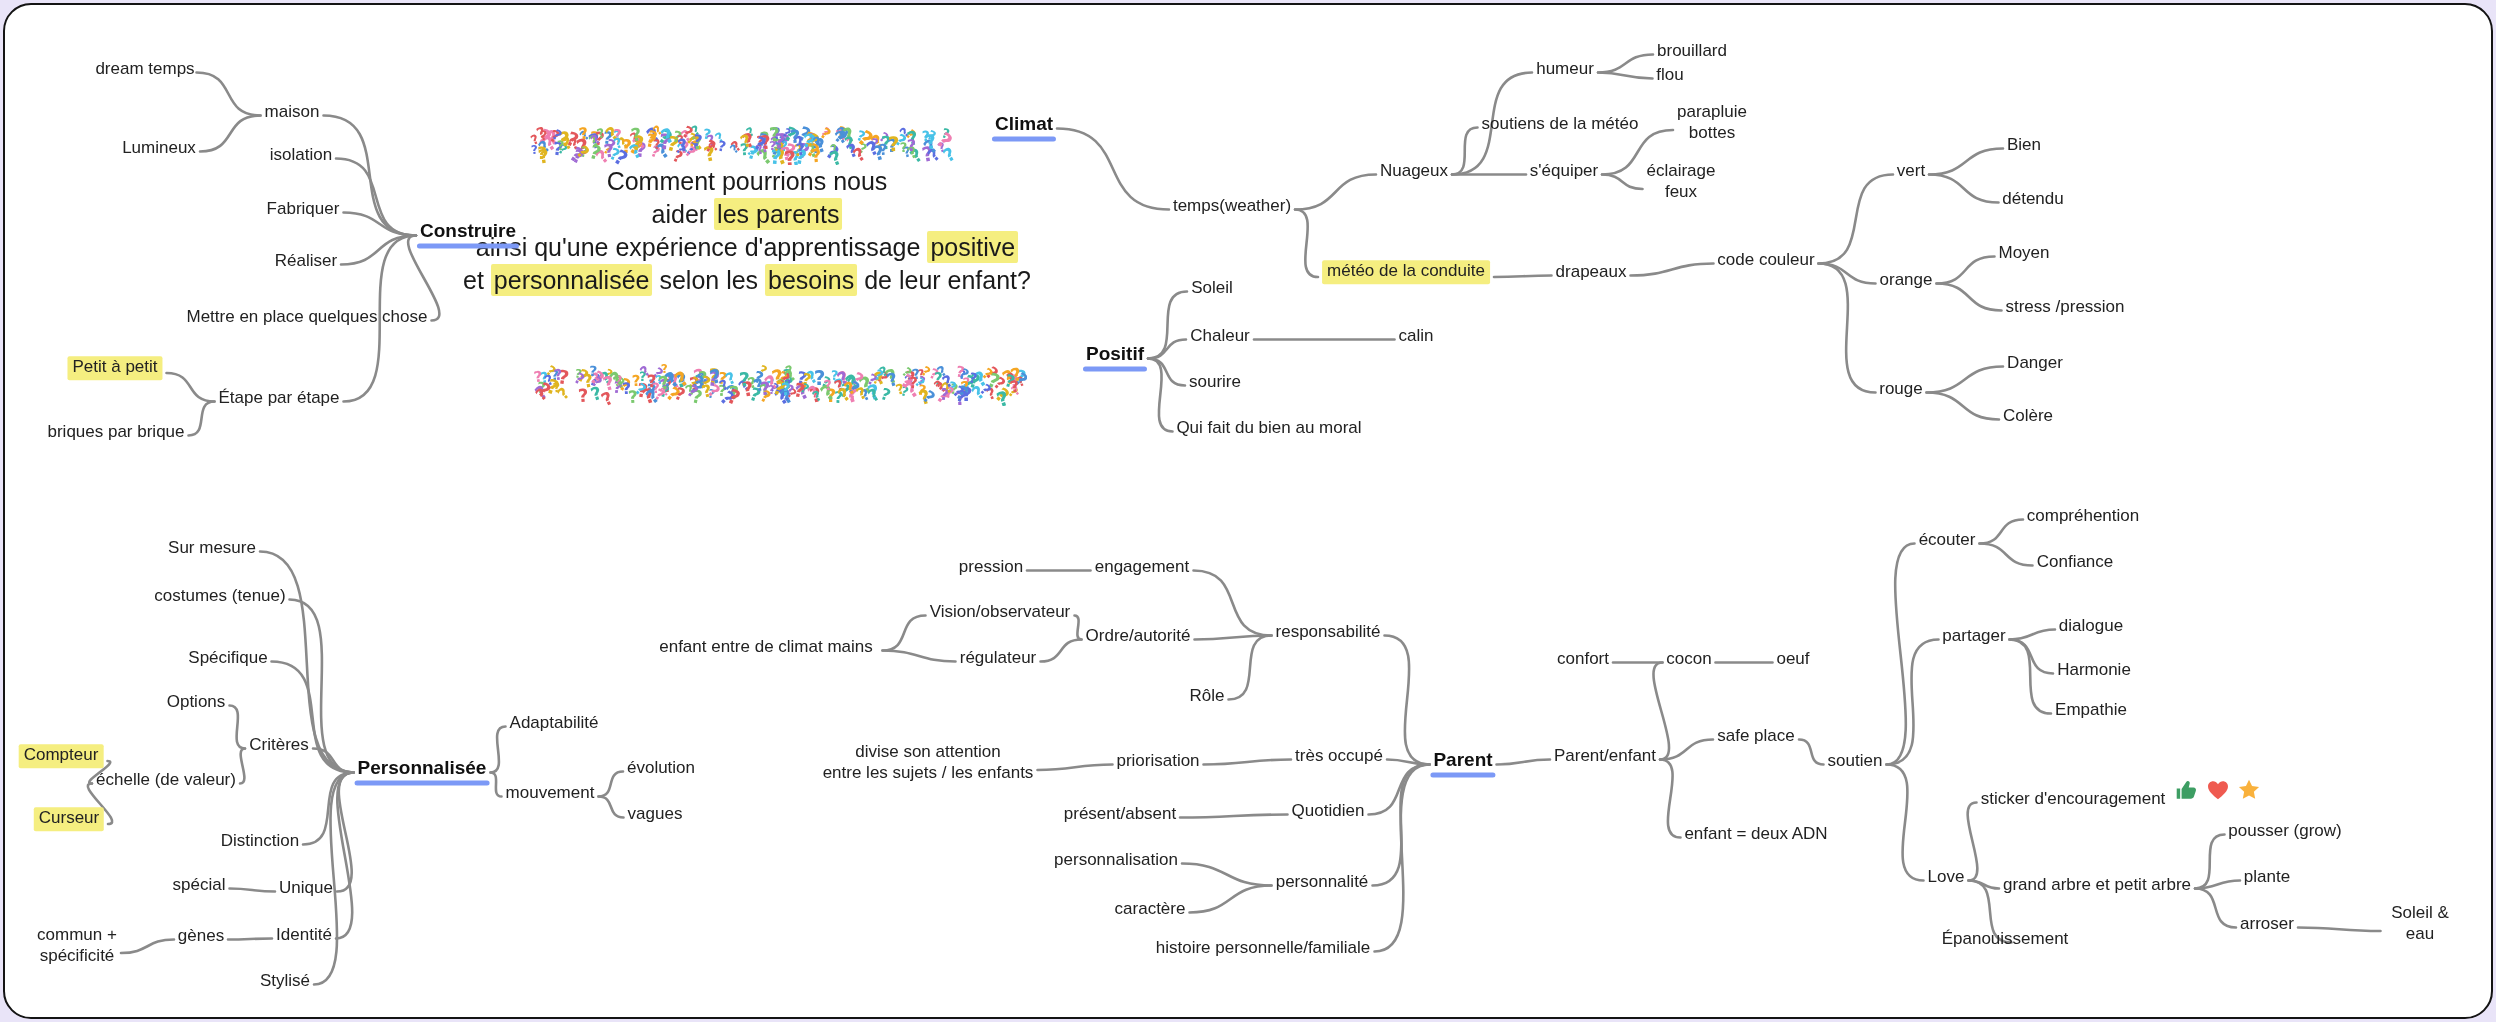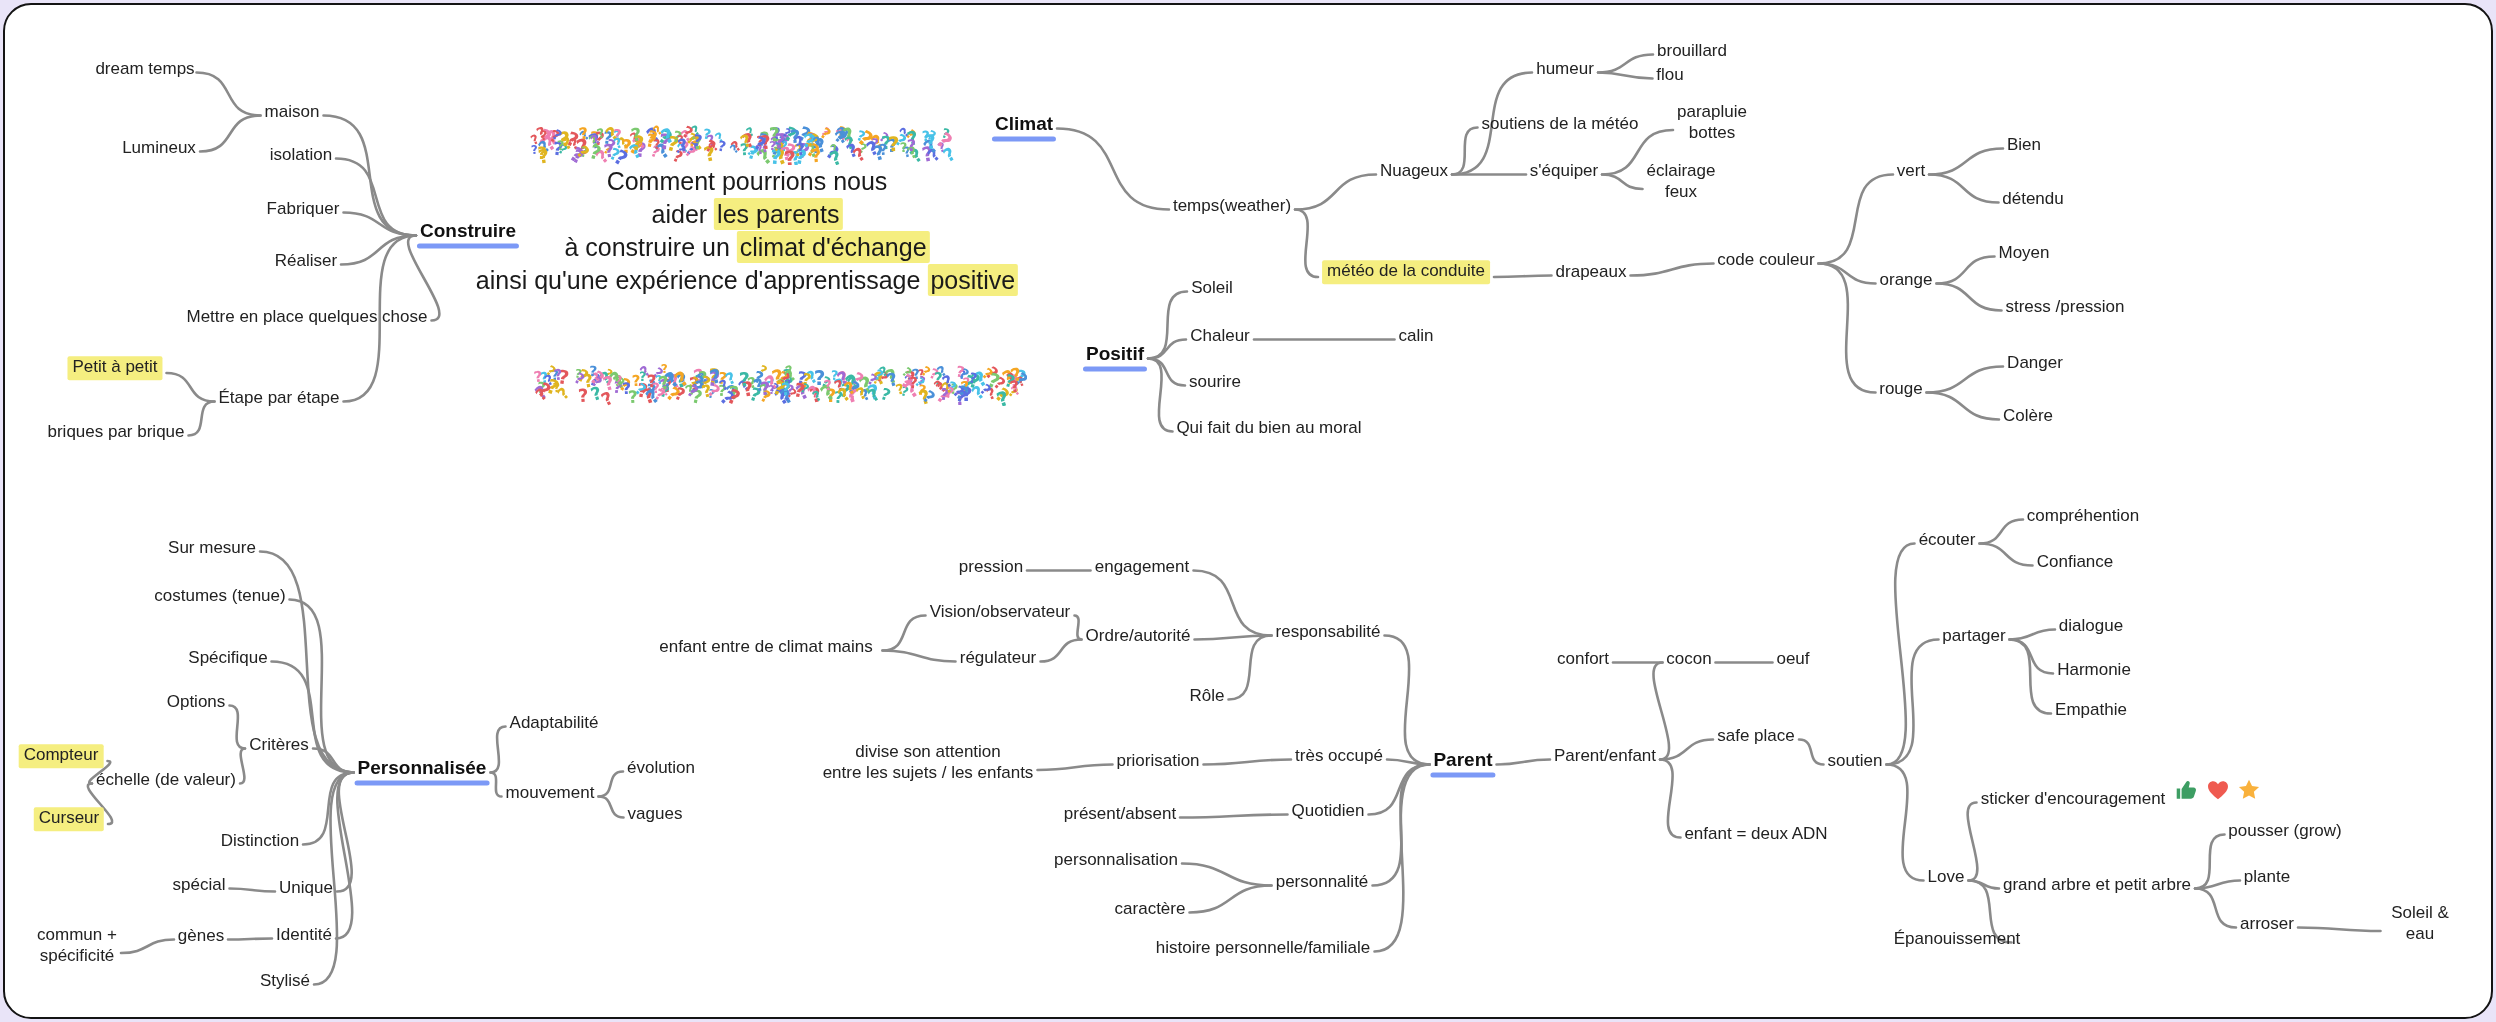--- a/index.html
+++ b/index.html
@@ -594,22 +594,22 @@
           <span style="left: 32px; top: 22px; color: rgb(224, 181, 32); font-size: 16px; transform: rotate(-44deg);">?</span>
           <span style="left: 120px; top: 23px; color: rgb(74, 144, 217); font-size: 19px; transform: rotate(-38deg);">?</span>
           <span style="left: 241px; top: 21px; color: rgb(160, 107, 212); font-size: 12px; transform: rotate(-6deg);">?</span>
           <span style="left: 416px; top: 10px; color: rgb(91, 110, 225); font-size: 16px; transform: rotate(-28deg);">?</span>
           <span style="left: 101px; top: 25px; color: rgb(123, 201, 111); font-size: 17px; transform: rotate(-4deg);">?</span>
         </div>
       </div>
     <div id="central-question" class="central-question" style="left: 742px; top: 160px;">
         <div class="q-line"><span>Comment pourrions nous</span></div>
         <div class="q-line"><span>aider </span><span class="hl">les parents</span></div>
-        <div class="q-line"><span>à construire un </span><span class="hl">climat d'échange</span></div>
         <div class="q-line"><span>ainsi qu'une expérience d'apprentissage </span><span class="hl">positive</span></div>
+        <div class="q-line"><span>et </span><span class="hl">personnalisée</span><span> selon les </span><span class="hl">besoins</span><span> de leur enfant?</span></div>
       </div>
     <div id="nodes">
         <div class="node" style="left: 140px; top: 64px;">dream temps</div>
         <div class="node" style="left: 287px; top: 107px;">maison</div>
         <div class="node" style="left: 154px; top: 143px;">Lumineux</div>
         <div class="node" style="left: 296px; top: 150px;">isolation</div>
         <div class="node" style="left: 298px; top: 204px;">Fabriquer</div>
         <div class="node" style="left: 301px; top: 256px;">Réaliser</div>
         <div class="node" style="left: 302px; top: 312px;">Mettre en place quelques chose</div>
         <div class="node main" style="left: 463px; top: 226px;">Construire</div>
@@ -707,16 +707,16 @@
           </svg><svg width="26" height="26" viewBox="0 0 24 24">
             <path fill="#ef5a50" d="M12 20.5C7.2 16.9 2.8 12.9 2.8 8.8 2.8 6 4.9 4 7.5 4c1.7 0 3.4 1 4.5 2.6C13.1 5 14.8 4 16.5 4c2.6 0 4.7 2 4.7 4.8 0 4.1-4.4 8.1-9.2 11.7z"></path>
           </svg><svg width="26" height="26" viewBox="0 0 24 24">
             <path fill="#f9b13c" d="M12 2.5l2.8 5.9 6.5.8-4.8 4.5 1.2 6.4L12 17l-5.7 3.1 1.2-6.4-4.8-4.5 6.5-.8z"></path>
           </svg></div>
         <div class="node" style="left: 2092px; top: 880px;">grand arbre et petit arbre</div>
         <div class="node" style="left: 2280px; top: 826px;">pousser (grow)</div>
         <div class="node" style="left: 2262px; top: 872px;">plante</div>
         <div class="node" style="left: 2262px; top: 919px;">arroser</div>
         <div class="node" style="left: 2415px; top: 919px;">Soleil &amp; eau</div>
-        <div class="node" style="left: 1952px; top: 934px;">Épanouissement</div>
+        <div class="node" style="left: 2000px; top: 934px;">Épanouissement</div>
       </div>
   </div>
 </div>
 
 </body></html>

